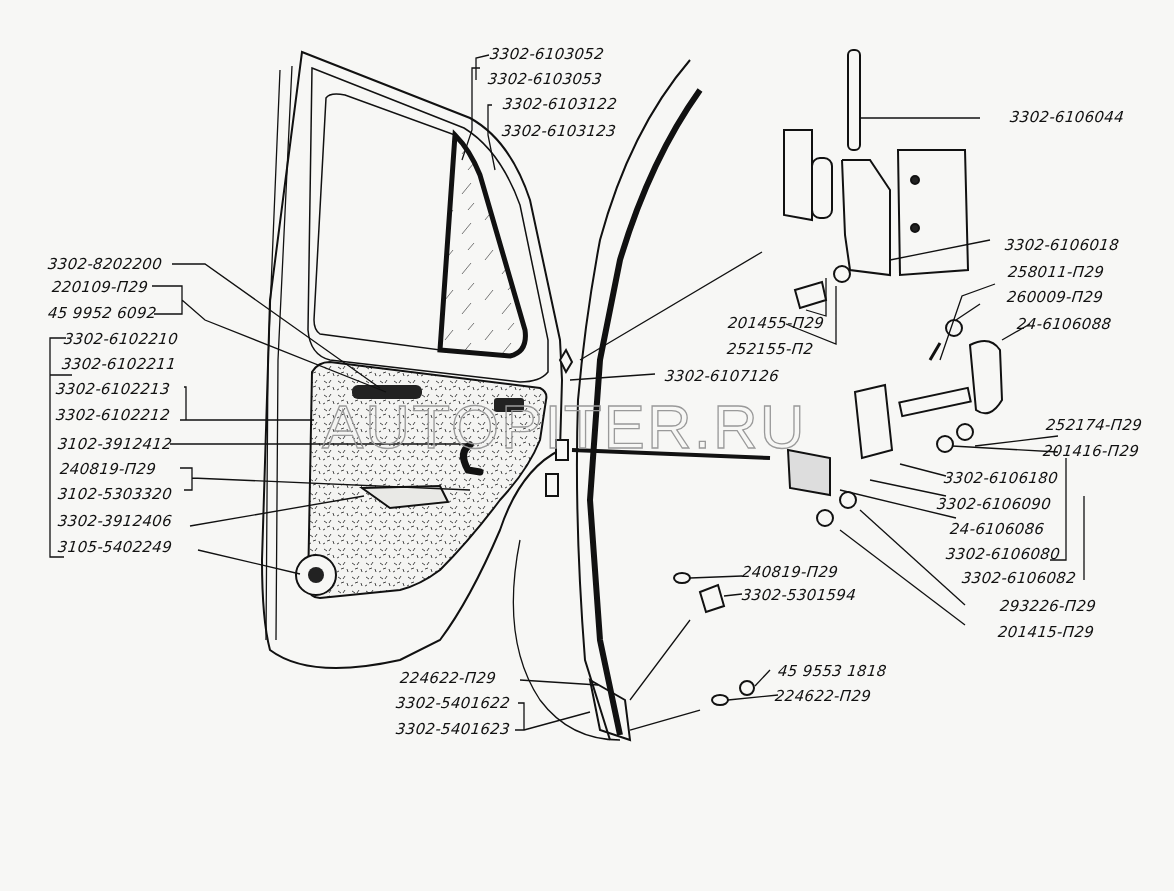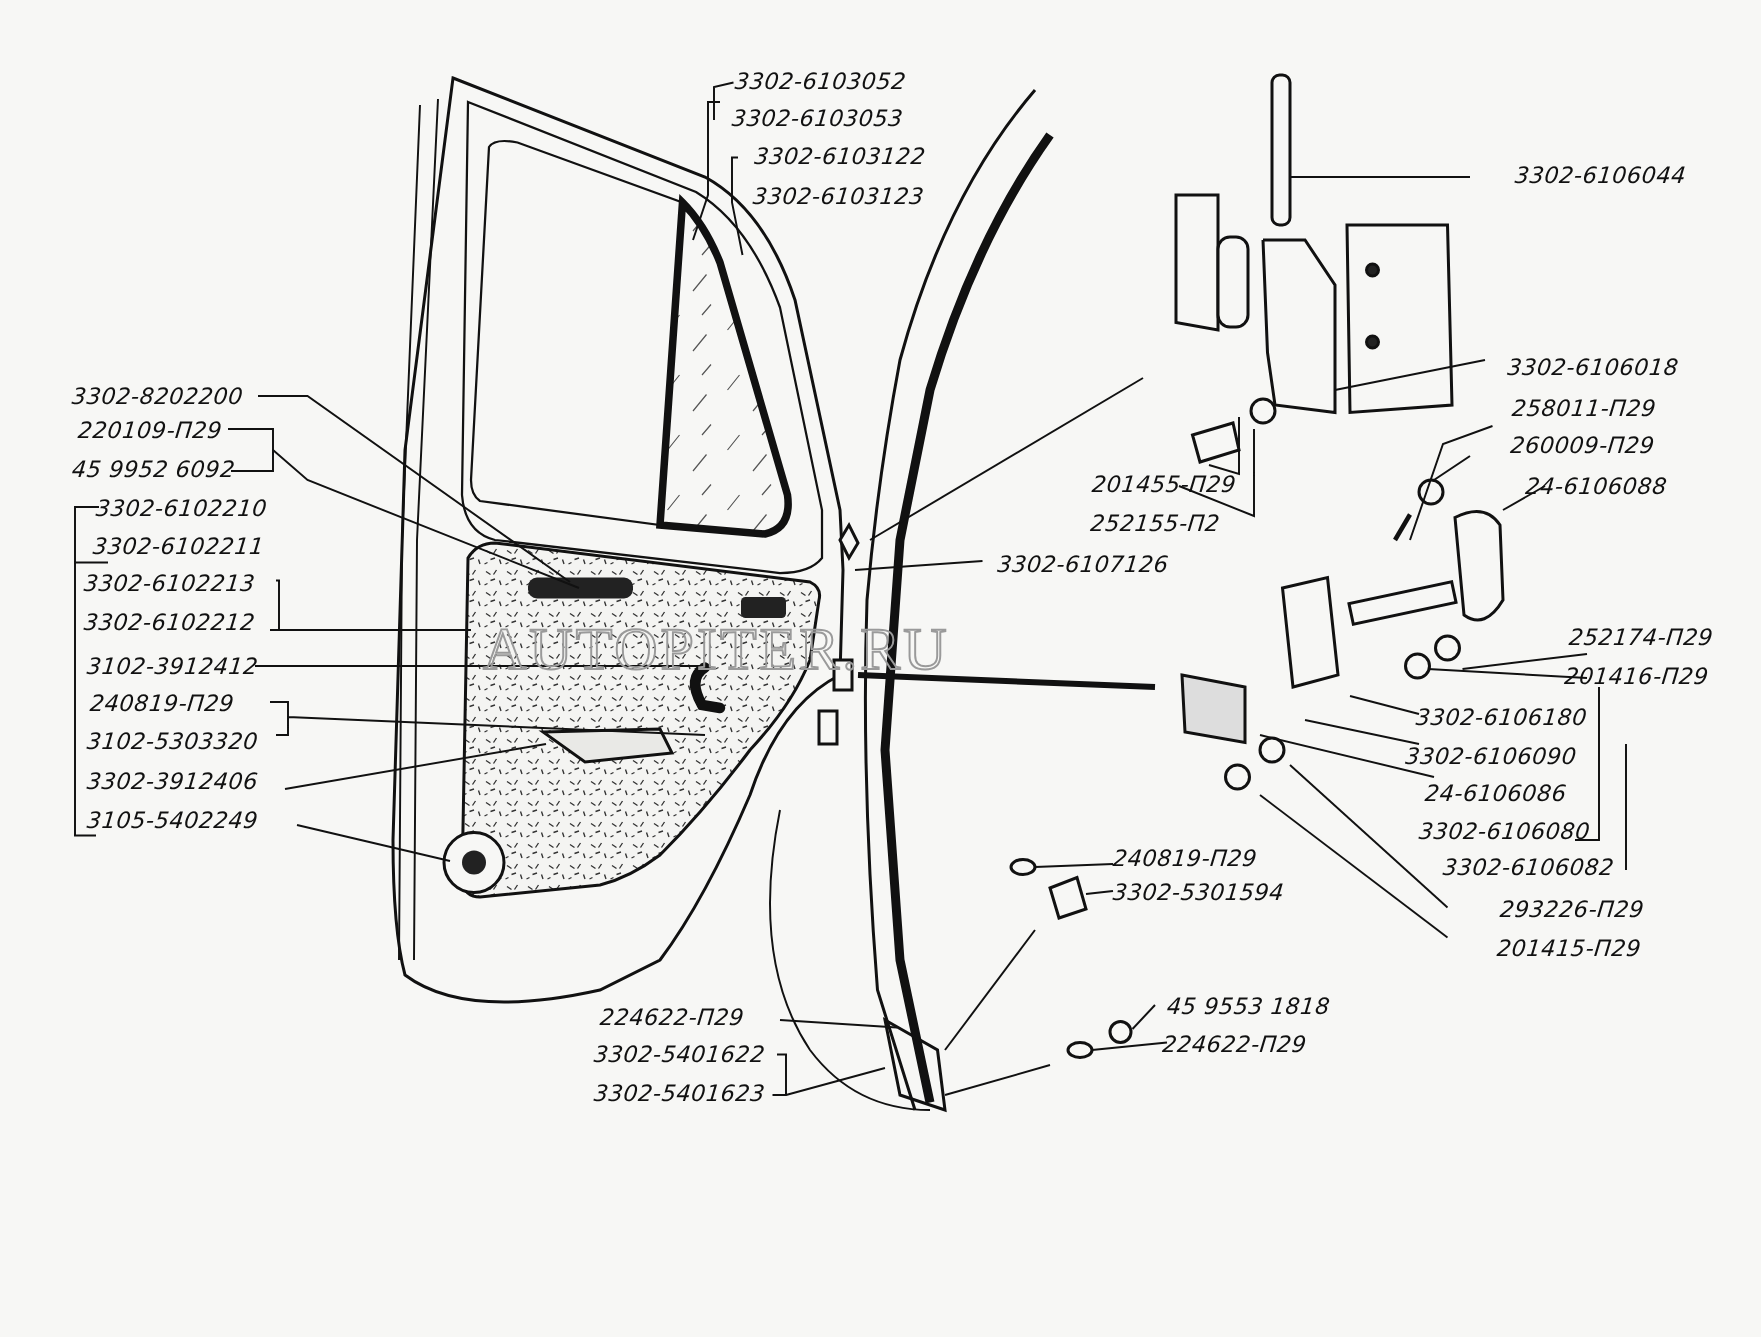--- a/index.html
+++ b/index.html
@@ -1,19 +1,19 @@
 <!DOCTYPE html>
 <html><head>
 <meta charset="utf-8">
 <style>
   html,body{margin:0;padding:0;background:#f7f7f5;}
   body{width:1174px;height:891px;position:relative;overflow:hidden;font-family:"DejaVu Sans",sans-serif;}
   #diagram{position:absolute;left:0;top:0;width:1174px;height:891px;}
   .lbl{position:absolute;font-family:"DejaVu Sans",sans-serif;font-style:italic;font-size:15px;color:#111;white-space:nowrap;letter-spacing:0.3px;line-height:1;transform:skewX(-6deg);}
-  .wm{position:absolute;left:322px;top:413px;font-family:Liberation Serif, serif;font-size:40px;color:transparent;-webkit-text-stroke:1.3px #9a9a9a;letter-spacing:2px;line-height:1;white-space:nowrap;}
+  .wm{position:absolute;left:322px;top:396px;font-family:Liberation Sans, sans-serif;font-size:62px;color:transparent;-webkit-text-stroke:1.3px #9a9a9a;letter-spacing:2px;line-height:1;white-space:nowrap;}
 </style>
 </head>
 <body>
 
 <svg id="diagram" viewBox="0 0 1174 891" xmlns="http://www.w3.org/2000/svg">
   <defs>
     <pattern id="speckle" width="14" height="14" patternUnits="userSpaceOnUse">
       <rect width="14" height="14" fill="#f4f4f2"></rect>
       <path d="M2 3 l3 2 M9 2 l-2 3 M5 9 l3 -1 M11 9 l1 3 M1 12 l2 -1" stroke="#333" stroke-width="0.9"></path>
     </pattern>

